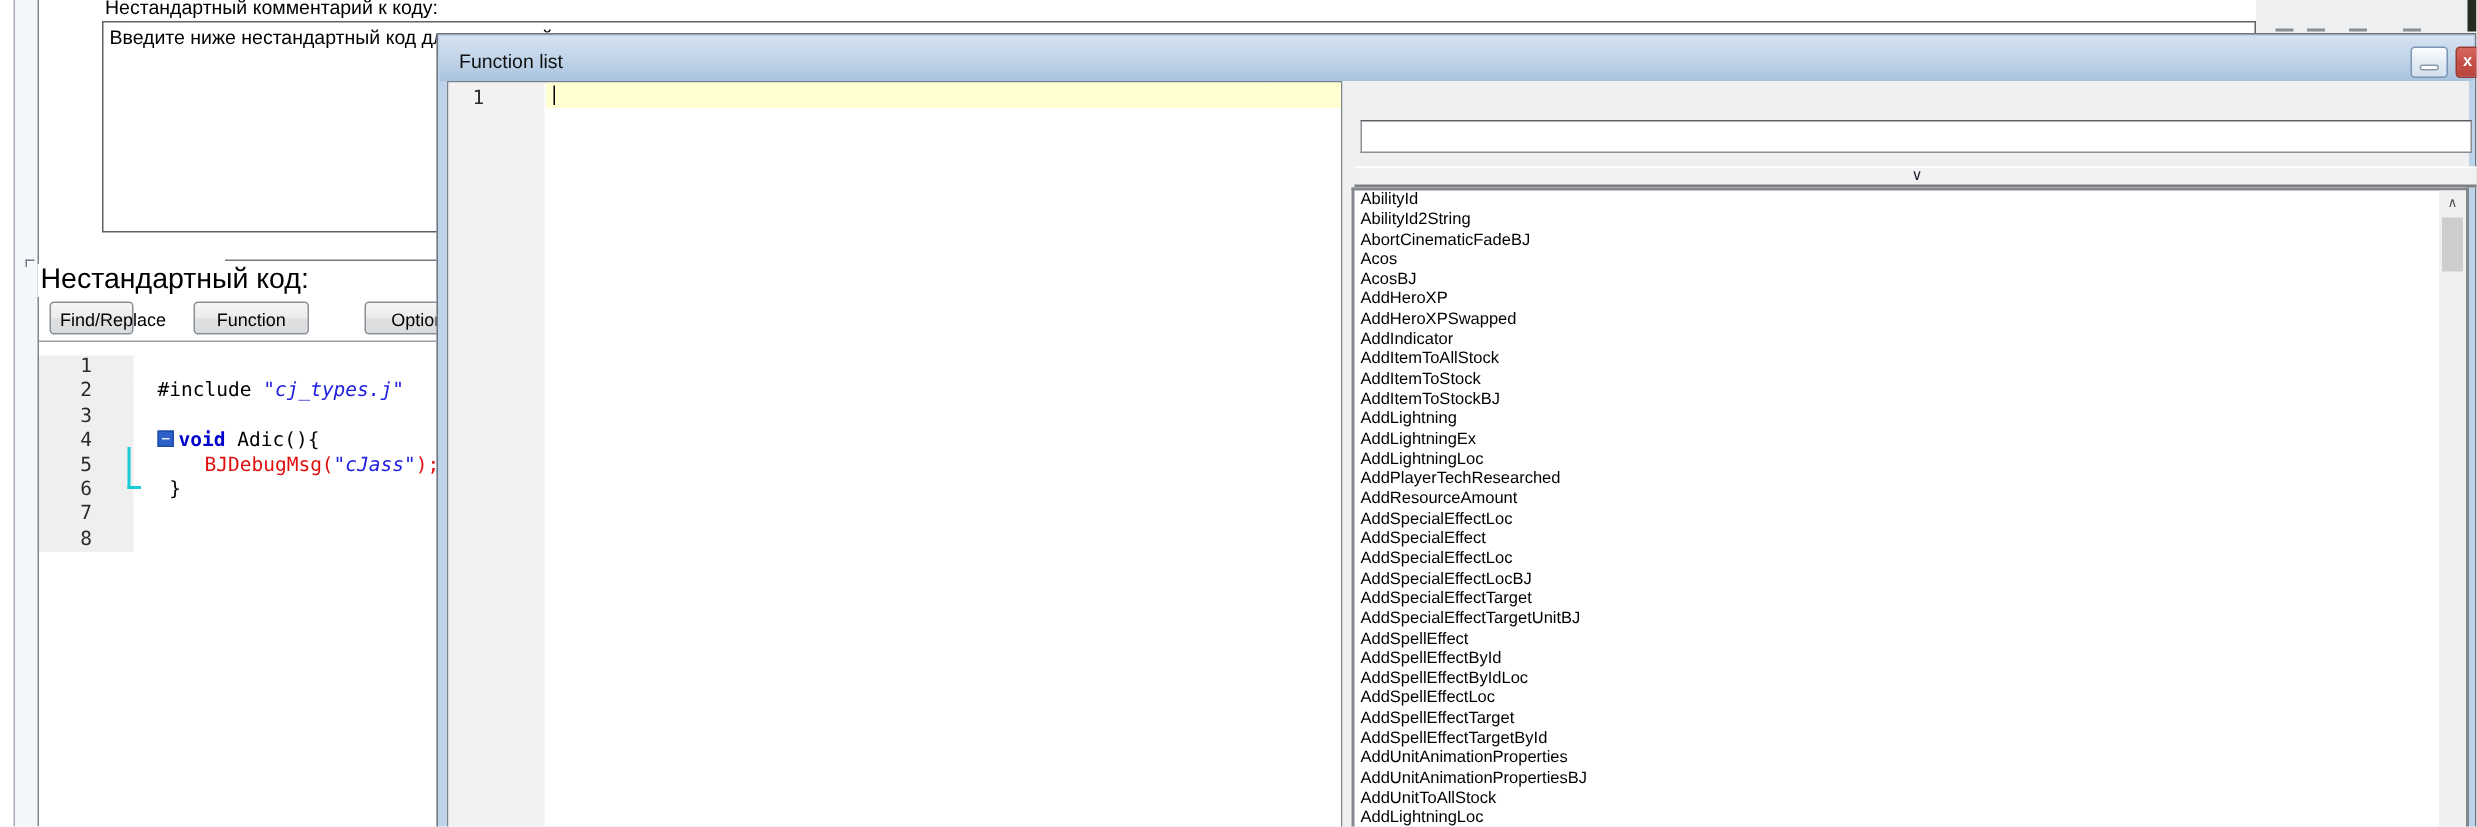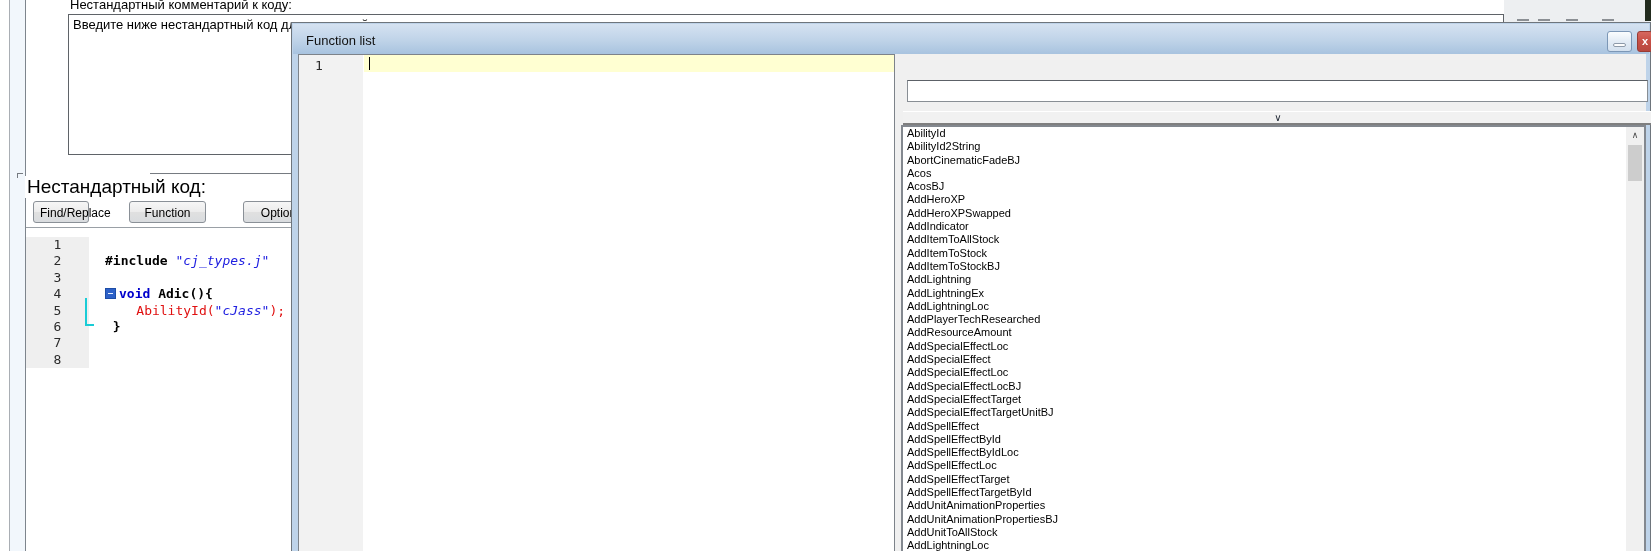--- a/index.html
+++ b/index.html
@@ -48,21 +48,21 @@
   .code-num {
     width:63px; flex:0 0 63px; align-self:stretch; background:#efefef;
     font-family:"DejaVu Sans Mono", monospace; font-size:13px; color:#2b2b2b;
     text-align:center; line-height:16.4px;
   }
   .code-gutter-fill { left:26px; top:227px; width:63px; height:324px; background:#efefef; }
   .code-src {
     padding-left:16px; font-family:"DejaVu Sans Mono", monospace; font-size:13px;
     white-space:pre; line-height:16.4px;
   }
-  .tok-kb { color:#000;    font-weight:bold; }
+  .tok-kb { color:#000;    font-weight:normal; }
   .tok-kw { color:#0000cc; font-weight:bold; }
   .tok-st { color:#2020e0; font-style:italic; }
   .tok-fn { color:#e01010; }
   .fold-box {
     display:inline-block; width:11px; height:11px; vertical-align:-1px;
     background:#2d61c8; border:1px solid #1d4da6; position:relative; margin-right:3px;
   }
   .fold-box::after {
     content:""; position:absolute; left:2px; right:2px; top:4px; height:1px; background:#eaf2ff;
   }
@@ -184,21 +184,21 @@
       <div class="code-row">
         <div class="code-num">3</div>
         <div class="code-src"></div>
       </div>
       <div class="code-row">
         <div class="code-num">4</div>
         <div class="code-src"><span class="fold-box"></span><span class="tok-kw">void</span><span class="tok-kb"> Adic(){</span></div>
       </div>
       <div class="code-row">
         <div class="code-num">5</div>
-        <div class="code-src"><span class="tok-kb">    </span><span class="tok-fn">AbilityId(</span><span class="tok-st">"cJass"</span><span class="tok-fn">);</span></div>
+        <div class="code-src"><span class="tok-kb">    </span><span class="tok-fn">BJDebugMsg(</span><span class="tok-st">"cJass"</span><span class="tok-fn">);</span></div>
       </div>
       <div class="code-row">
         <div class="code-num">6</div>
         <div class="code-src"><span class="tok-kb"> }</span></div>
       </div>
       <div class="code-row">
         <div class="code-num">7</div>
         <div class="code-src"></div>
       </div>
       <div class="code-row">

